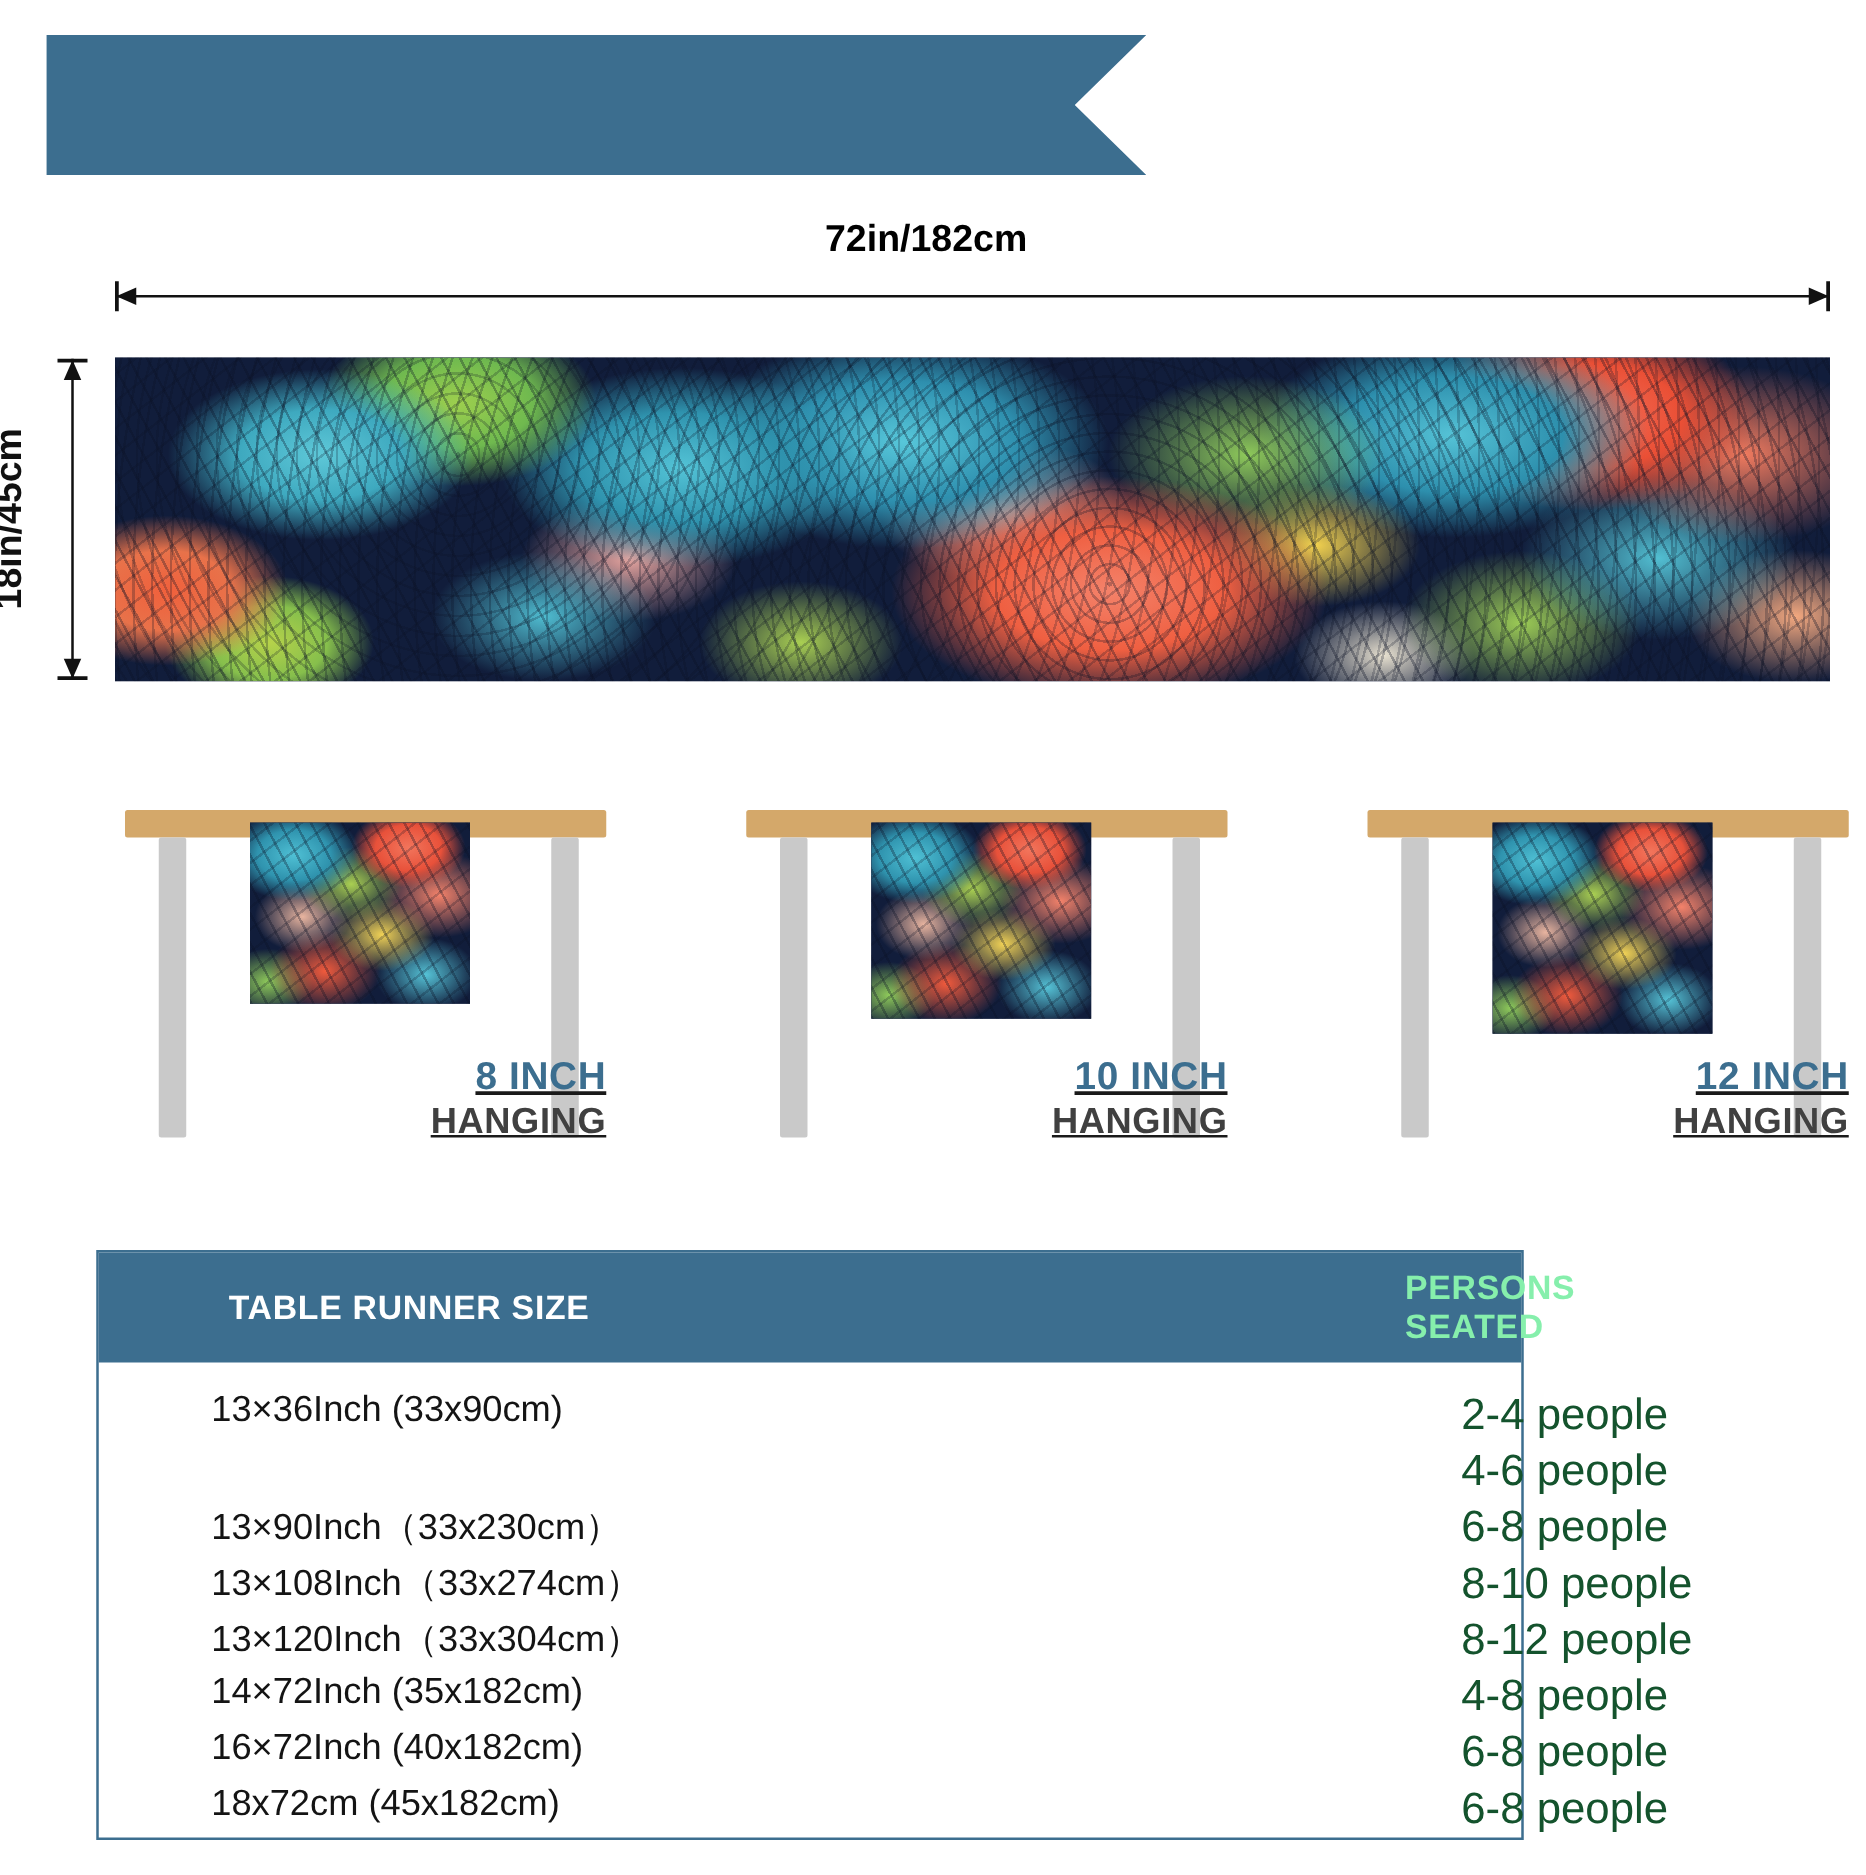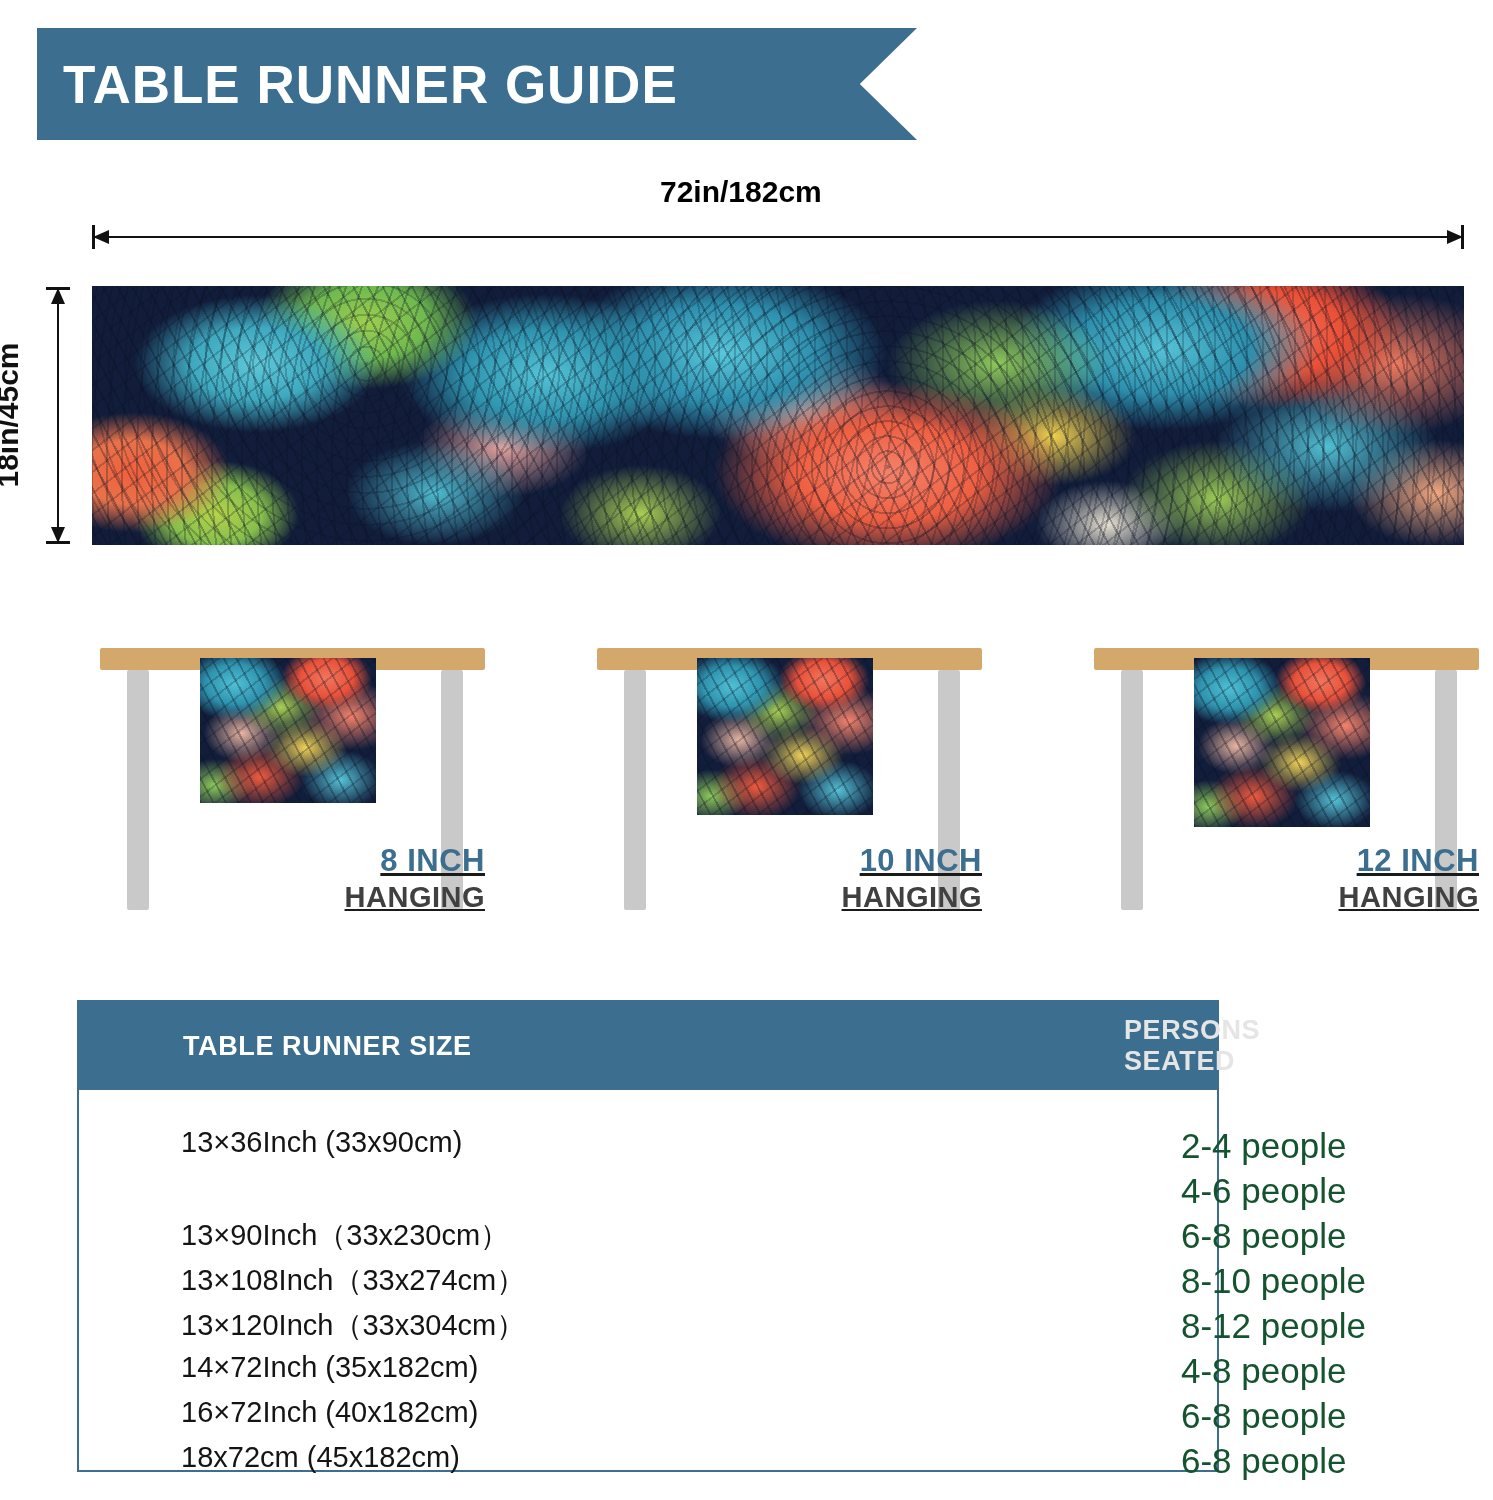--- a/index.html
+++ b/index.html
@@ -284,31 +284,31 @@
     position: absolute;
     left: 104px;
     color: #ffffff;
     font-size: 27px;
     font-weight: bold;
     letter-spacing: 0.6px;
   }
   .th-right {
     position: absolute;
     left: 1045px;
-    color: #e5e5e5;
+    color: #86efac;
     font-size: 27px;
     font-weight: bold;
     letter-spacing: 0.6px;
   }
   .table-body {
     position: absolute;
     top: 88px;
-    left: 12px;
+    left: 0;
     width: 100%;
-    padding-top: 36px;
+    padding-top: 22px;
     box-sizing: border-box;
   }
   .trow {
     height: 45px;
     position: relative;
   }
   .td-size {
     position: absolute;
     left: 90px;
     top: 0;
@@ -323,21 +323,20 @@
     font-size: 35px;
     color: #14532d;
     white-space: nowrap;
   }
 </style>
 </head>
 <body>
 
 <div class="header-banner">
   <div class="banner-shape"></div>
-  <div class="header-title">TABLE RUNNER GUIDE</div>
 </div>
 
 <div class="dim-top-label">72in/182cm</div>
 <div class="arrow-horiz">
   <span class="head-l"></span>
   <span class="head-r"></span>
 </div>
 
 <div class="dim-left-label">18in/45cm</div>
 <div class="arrow-vert">

